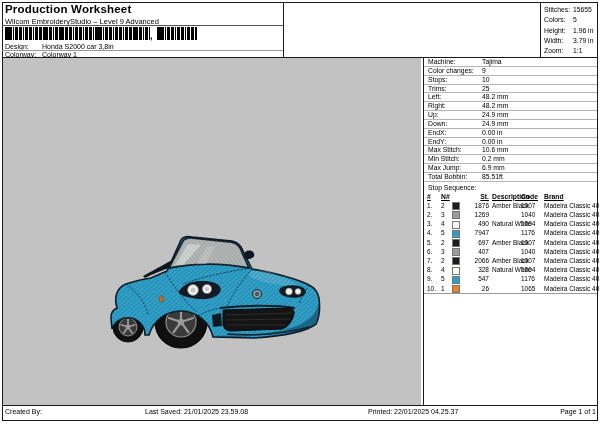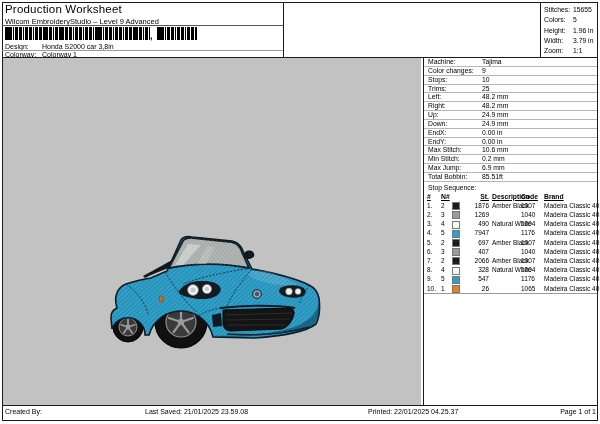--- a/index.html
+++ b/index.html
@@ -4,21 +4,21 @@
 <style>
   html,body{margin:0;padding:0;background:#fff;}
   #page{position:relative;width:600px;height:424px;background:#ffffff;
         font-family:"Liberation Sans","DejaVu Sans",sans-serif;color:#000;overflow:hidden;}
   .abs{position:absolute;}
   .hl{position:absolute;height:1px;background:#1a1a1a;}
   .vl{position:absolute;width:1px;background:#1a1a1a;}
   .hl.light{background:#9a9a9a;}
 
   
-  .title{left:5px;top:3px;font-size:11.5px;font-weight:normal;letter-spacing:.2px;}
+  .title{left:5px;top:3px;font-size:11.5px;font-weight:bold;letter-spacing:.2px;}
   .subtitle{left:5px;top:16.5px;font-size:7.5px;}
   .barcode{top:27px;height:13px;
     background-image:
       repeating-linear-gradient(90deg,#000 0 1px,rgba(0,0,0,0) 1px 2px),
       repeating-linear-gradient(90deg,#000 0 2px,rgba(0,0,0,0) 2px 5px),
       repeating-linear-gradient(90deg,rgba(0,0,0,0) 0 3px,#000 3px 4px,rgba(0,0,0,0) 4px 9px);}
   .bc1{left:5px;width:145px;}
   .bc2{left:157px;width:40px;}
   .bc-comma{left:150px;top:31px;font-size:9px;font-weight:bold;}
   .kvrow{font-size:7px;}

